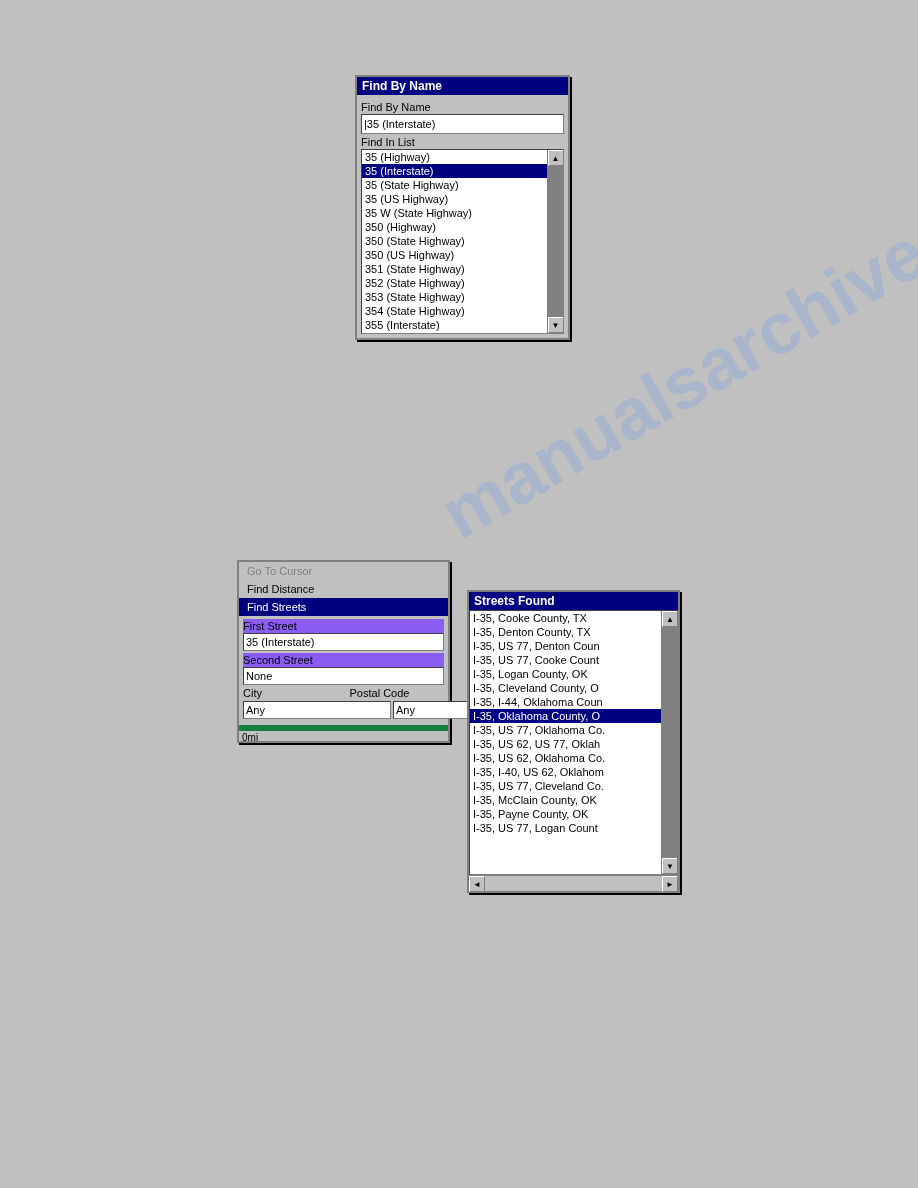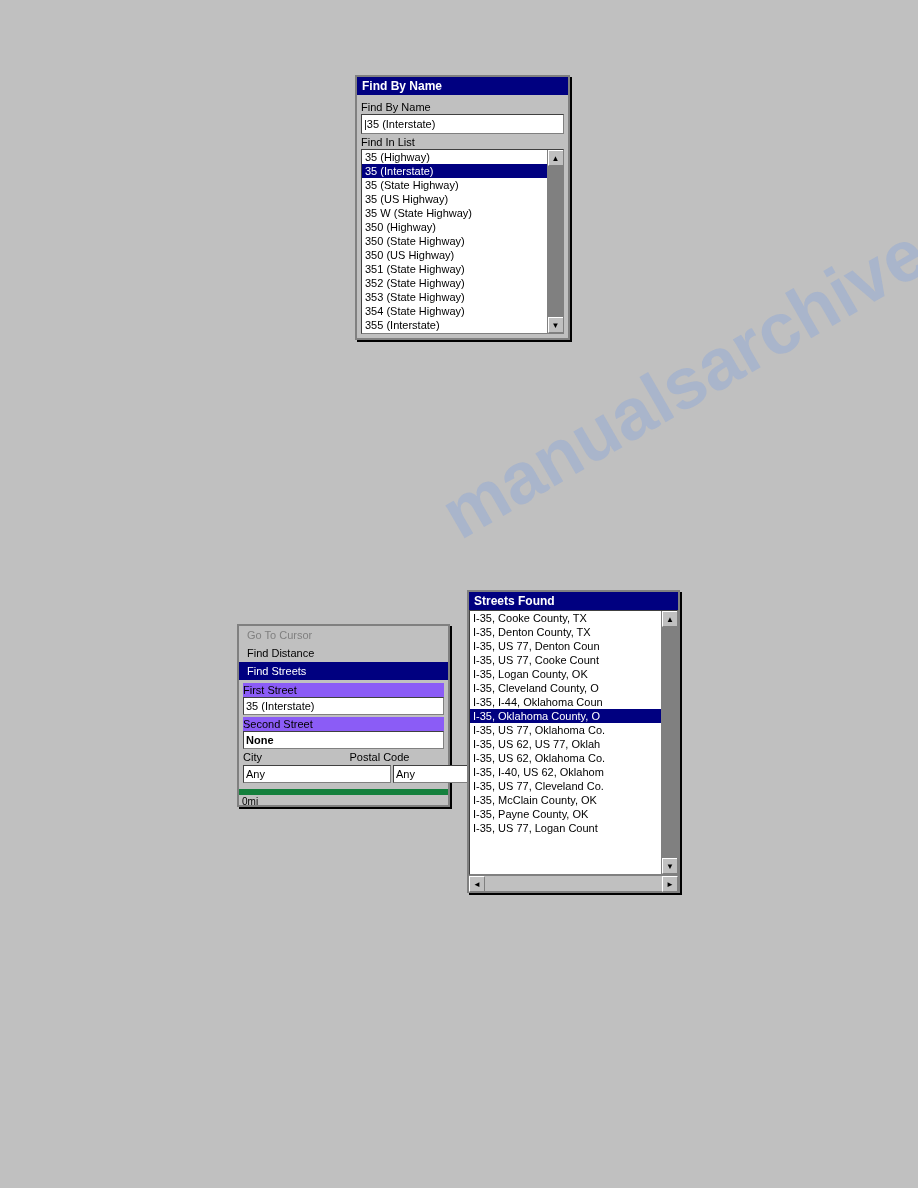--- a/index.html
+++ b/index.html
@@ -133,21 +133,21 @@
 
     .scrollbar-track {
       flex: 1;
       width: 100%;
       background: #808080;
     }
 
     
     .find-streets-dialog {
       position: absolute;
-      top: 624px;
+      top: 560px;
       left: 237px;
       width: 213px;
       background: #c0c0c0;
       border: 2px solid #808080;
       box-shadow: 2px 2px 0 #000;
     }
 
     .menu-item {
       padding: 3px 8px;
       font-size: 11px;
@@ -344,21 +344,21 @@
 
 <div class="find-streets-dialog">
   <div class="menu-item gray" id="menu-go-to-cursor">Go To Cursor</div>
   <div class="menu-item" id="menu-find-distance">Find Distance</div>
   <div class="menu-item active" id="menu-find-streets">Find Streets</div>
 
   <div class="find-streets-body">
     <div class="inline-label">First Street</div>
     <div class="input-field" style="display:flex;align-items:center;">35 (Interstate)</div>
     <div class="inline-label">Second Street</div>
-    <div class="input-field" style="display:flex;align-items:center;font-weight:bold;">None</div>
+    <div class="input-field" style="display:flex;align-items:center;">None</div>
 
     <div class="city-postal-row">
       <div class="city-postal-label" style="flex:1;">City</div>
       <div class="city-postal-label" style="flex:1;">Postal Code</div>
     </div>
     <div class="city-postal-inputs">
       <input class="half-input" type="text" value="Any" style="">
       <input class="half-input" type="text" value="Any" style="">
     </div>
 

